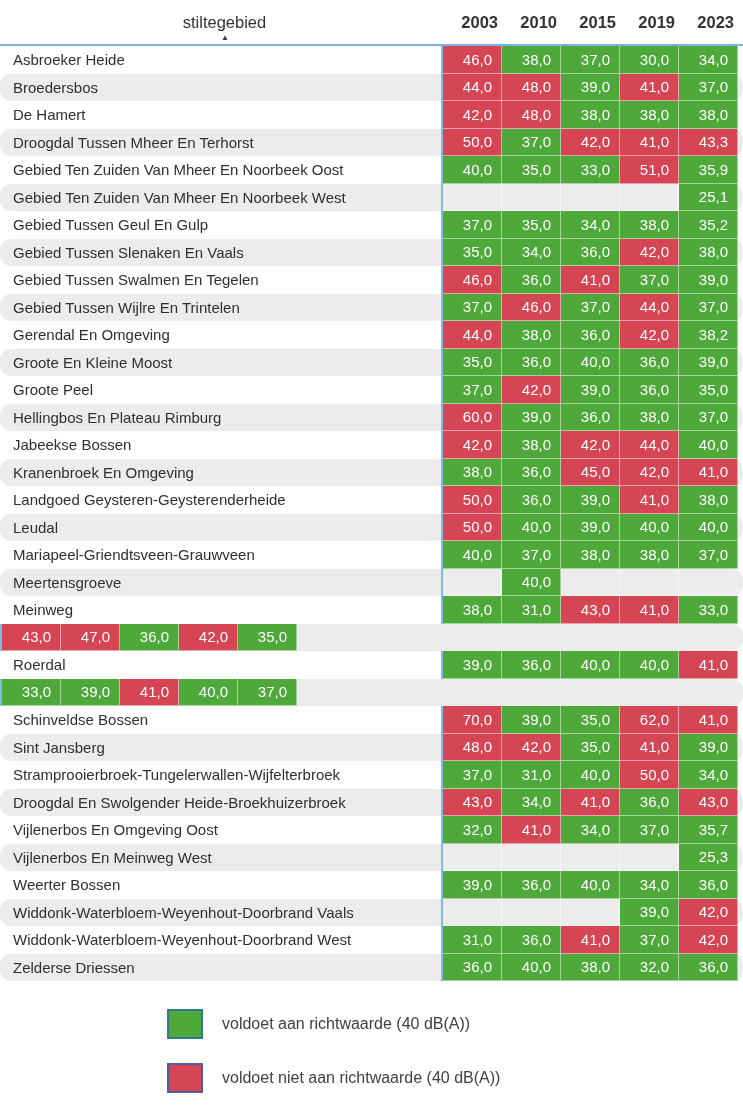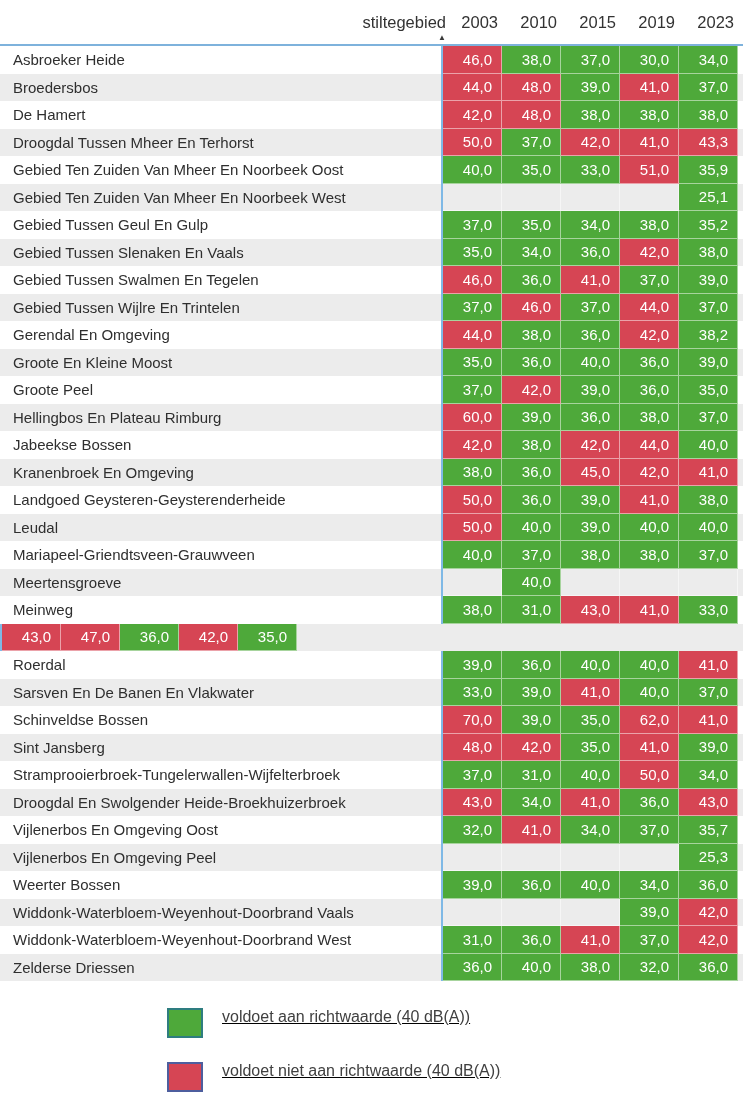--- a/index.html
+++ b/index.html
@@ -9,52 +9,52 @@
     -webkit-font-smoothing:antialiased;
   }
   .matrix{width:743px;}
   
   .thead{
     display:flex;height:46px;box-sizing:border-box;
     border-bottom:2px solid var(--header-line);
   }
   .th-name{
     flex:1;padding-left:3px;padding-top:13px;box-sizing:border-box;
-    display:flex;flex-direction:column;align-items:flex-end;
+    display:flex;flex-direction:column;align-items:center;
   }
   .th-name .lbl{font-size:16.5px;color:#333;line-height:18px;}
   .sort{font-size:8px;color:#3a3a3a;line-height:9px;margin-top:2px;margin-left:1px;}
   .th-years{display:flex;padding-left:2px;padding-top:13px;box-sizing:border-box;}
   .th-year{
     width:59px;box-sizing:border-box;text-align:right;padding-right:9px;
-    font-size:16.5px;color:#333;line-height:18px;
+    font-size:16.5px;color:#333;line-height:18px;font-weight:bold;
   }
   
   .tbody{width:743px;}
   .row{display:flex;height:27.5px;background:#ffffff;}
-  .row.alt{background:var(--stripe);}
+  .row.alt{background:var(--stripe);border-radius:11px;}
   .name{
     width:441px;box-sizing:border-box;padding-left:13px;
     display:flex;align-items:center;
     font-size:15px;color:#2f2f2f;white-space:nowrap;overflow:hidden;
   }
   .vals{display:flex;height:100%;border-left:2px solid var(--grid-blue);}
   .cell{
     width:59px;height:100%;box-sizing:border-box;
     display:flex;align-items:center;justify-content:flex-end;
     padding-right:9px;font-size:15px;color:#ffffff;
     border-right:1px solid rgba(255,255,255,0.5);
     border-bottom:1px solid rgba(255,255,255,0.5);
   }
   .cell.good{background:var(--green);}
   .cell.bad{background:var(--red);}
   .cell.empty{background:transparent;}
   
   .legend{margin-top:27px;margin-left:167px;}
-  .legend-item{display:flex;align-items:flex-start;height:31px;margin-bottom:23px;text-decoration:underline;}
+  .legend-item{display:flex;align-items:center;height:31px;margin-bottom:23px;}
   .swatch{
     width:36px;height:30px;box-sizing:border-box;margin-right:19px;flex:none;
   }
   .swatch.good{background:var(--green);border:2px solid var(--legend-green-border);}
   .swatch.bad{background:var(--red);border:2px solid var(--legend-red-border);}
   .legend-label{font-size:16px;color:#404040;}
 </style>
 </head>
 <body>
 
@@ -296,21 +296,20 @@
         <div class="name">Roerdal</div>
         <div class="vals">
           <div class="cell good">39,0</div>
           <div class="cell good">36,0</div>
           <div class="cell good">40,0</div>
           <div class="cell good">40,0</div>
           <div class="cell bad">41,0</div>
         </div>
       </div>
       <div class="row alt">
-        <div class="name">Sarsven En De Banen En Vlakwater</div>
         <div class="vals">
           <div class="cell good">33,0</div>
           <div class="cell good">39,0</div>
           <div class="cell bad">41,0</div>
           <div class="cell good">40,0</div>
           <div class="cell good">37,0</div>
         </div>
       </div>
       <div class="row">
         <div class="name">Schinveldse Bossen</div>
@@ -356,21 +355,21 @@
         <div class="name">Vijlenerbos En Omgeving Oost</div>
         <div class="vals">
           <div class="cell good">32,0</div>
           <div class="cell bad">41,0</div>
           <div class="cell good">34,0</div>
           <div class="cell good">37,0</div>
           <div class="cell good">35,7</div>
         </div>
       </div>
       <div class="row alt">
-        <div class="name">Vijlenerbos En Omgeving Peel</div>
+        <div class="name">Vijlenerbos En Meinweg West</div>
         <div class="vals">
           <div class="cell empty"></div>
           <div class="cell empty"></div>
           <div class="cell empty"></div>
           <div class="cell empty"></div>
           <div class="cell good">25,3</div>
         </div>
       </div>
       <div class="row">
         <div class="name">Weerter Bossen</div>

